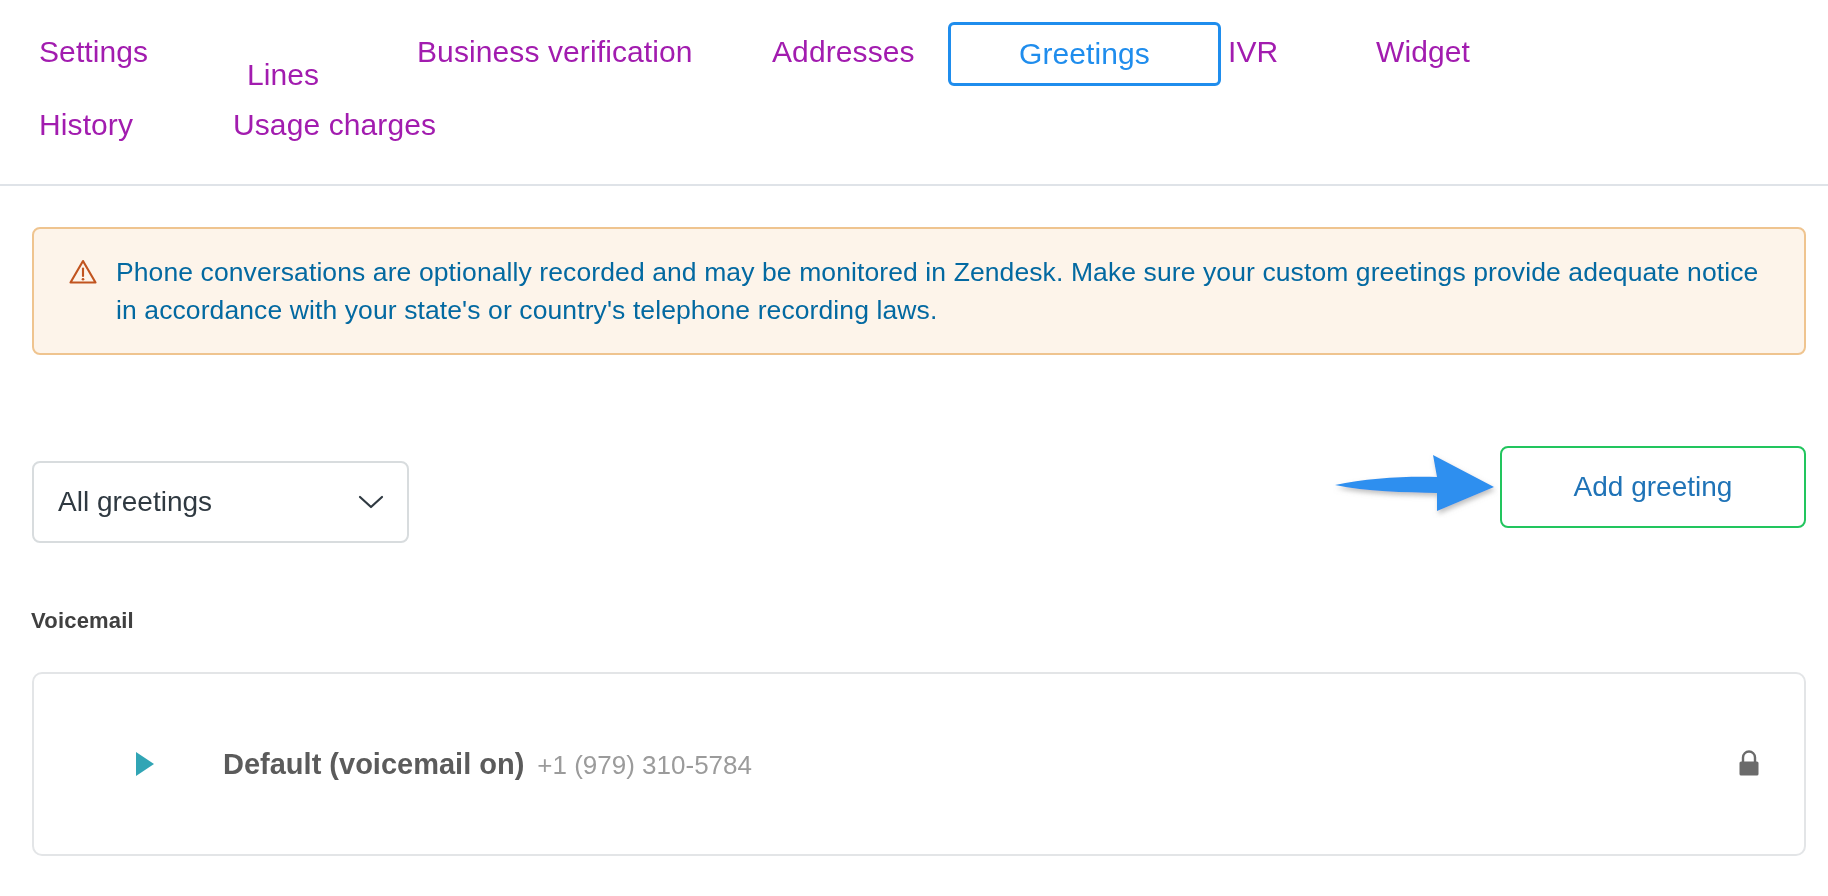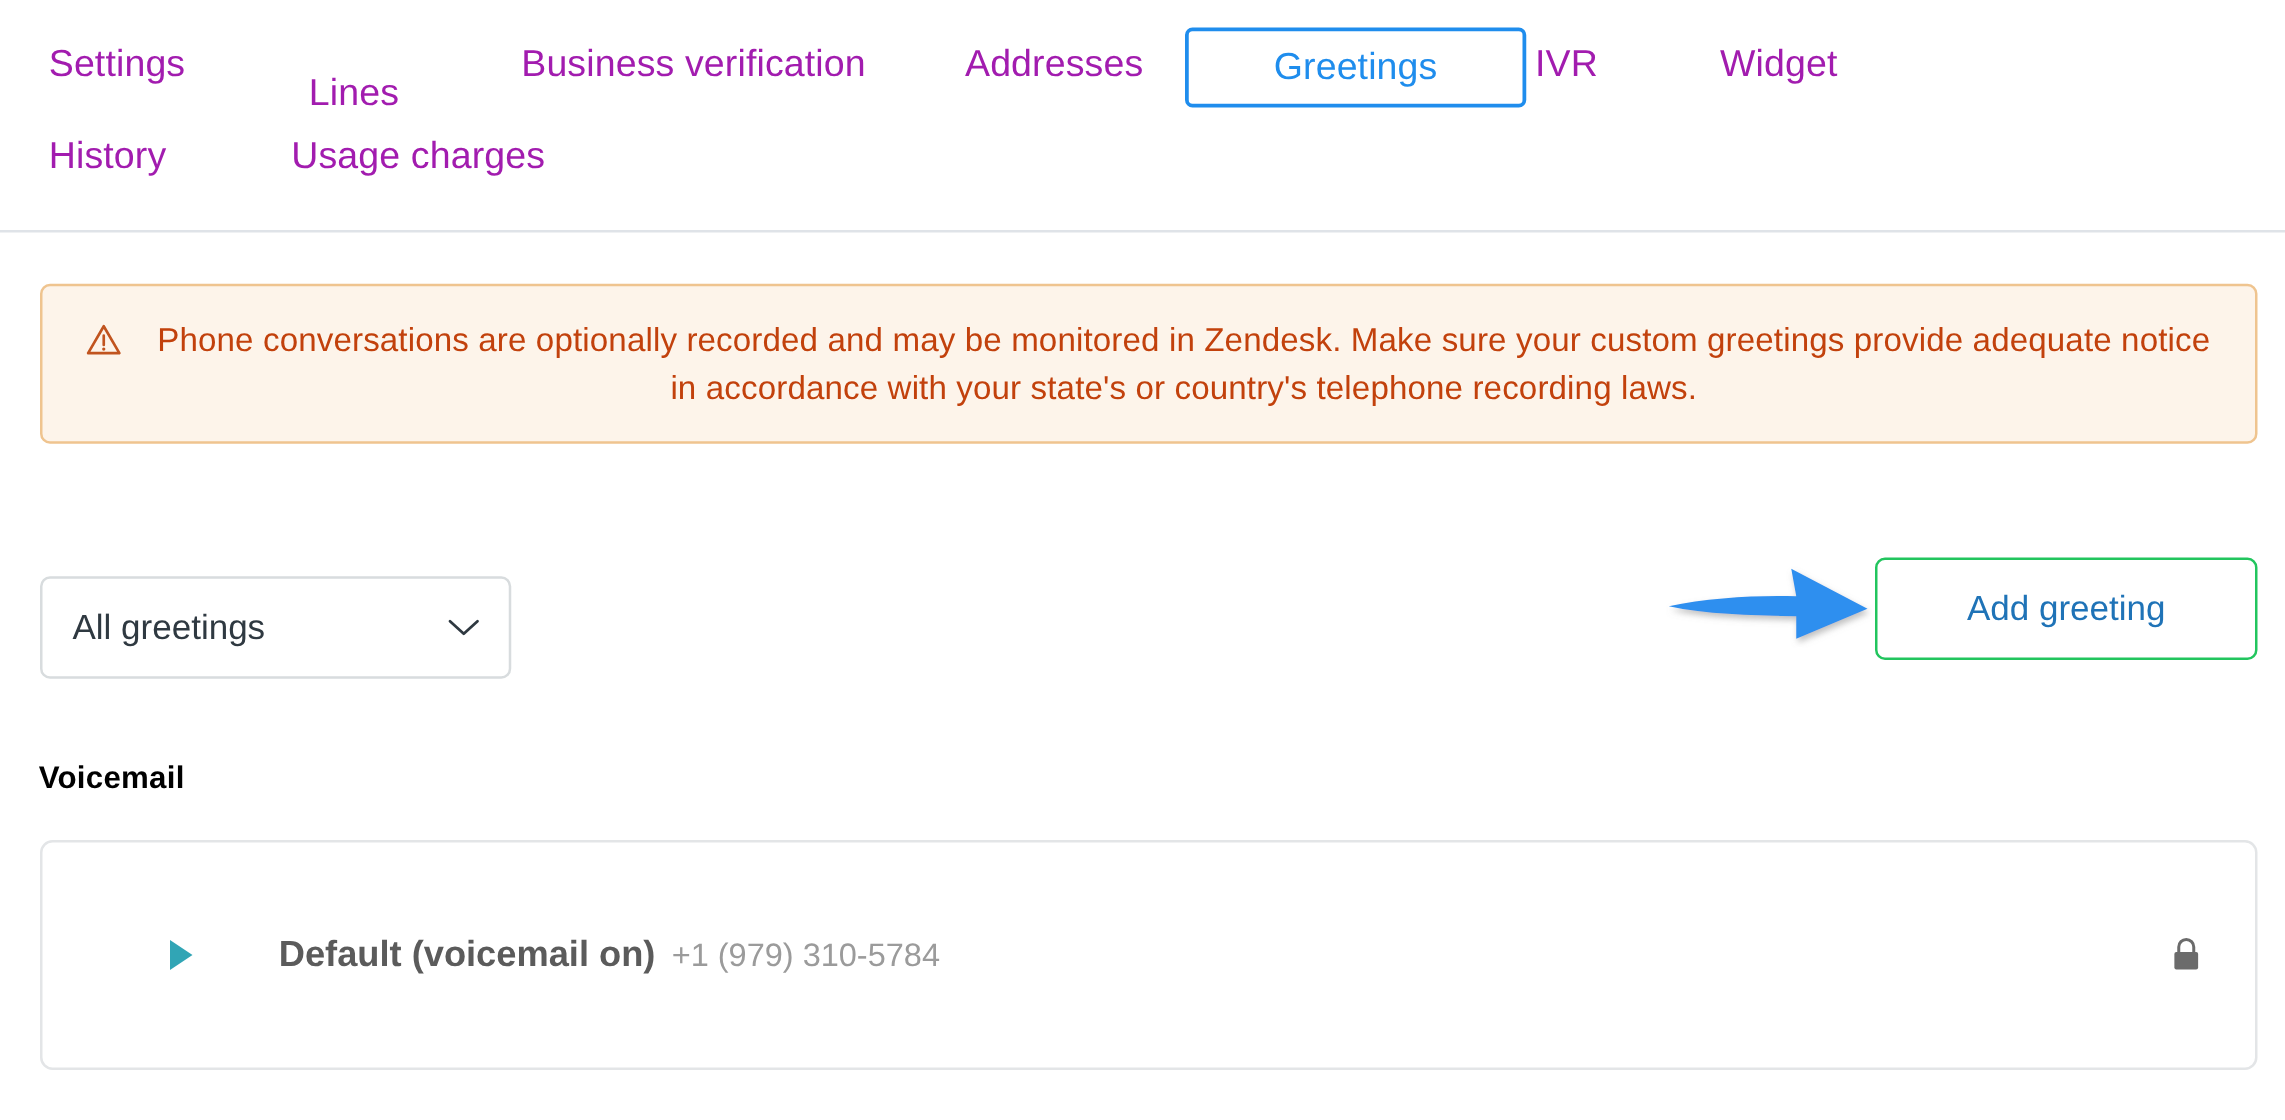--- a/index.html
+++ b/index.html
@@ -74,23 +74,22 @@
     flex: 0 0 auto;
     width: 30px;
     height: 30px;
     margin-right: 18px;
     align-self: flex-start;
     margin-top: 28px;
   }
   .banner-text {
     font-size: 26.5px;
     line-height: 38px;
-    color: #c2410c;
+    color: #0369a1;
     letter-spacing: 0.1px;
-    text-align: center;
   }
 
   
   .select {
     position: absolute;
     left: 32px;
     top: 447px;
     width: 377px;
     height: 82px;
     border: 2px solid #d8dcde;
@@ -138,23 +137,23 @@
     align-items: center;
     justify-content: center;
     cursor: pointer;
   }
 
   
   .section-title {
     position: absolute;
     left: 31px;
     top: 608px;
-    font-size: 25px;
+    font-size: 22px;
     font-weight: bold;
-    color: #000000;
+    color: #404040;
     letter-spacing: 0.2px;
   }
 
   .card {
     position: absolute;
     left: 32px;
     top: 672px;
     width: 1774px;
     height: 184px;
     border: 2px solid #e3e5e7;

